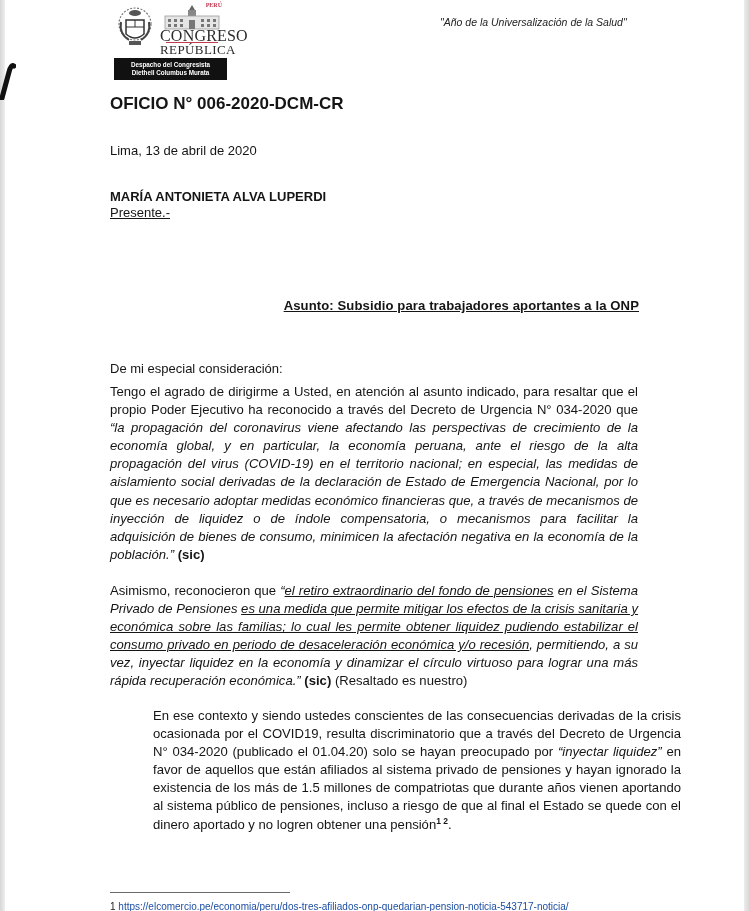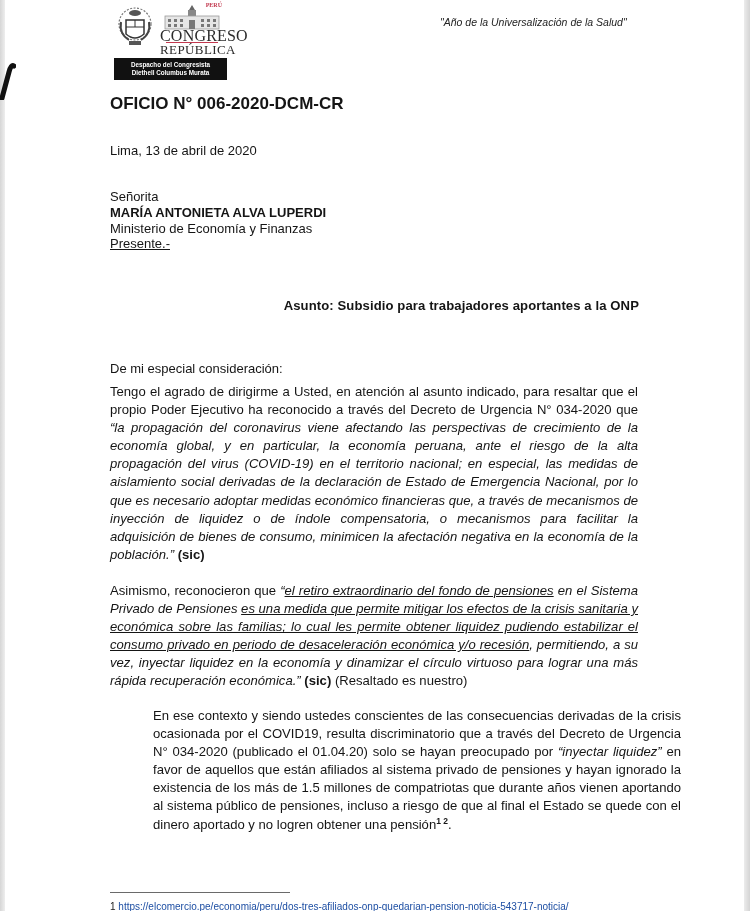--- a/index.html
+++ b/index.html
@@ -57,21 +57,21 @@
 
   .txt { position: absolute; left: 110px; font-size: 13px; line-height: 17.2px; }
   .oficio { top: 95px; font-weight: bold; font-size: 17px; }
   .fecha { top: 142px; }
   .dest { top: 189px; line-height: 15.8px; }
   .dest .name { font-weight: bold; }
   .dest .presente { text-decoration: underline; }
 
   .asunto {
     position: absolute; right: 111px; top: 298px;
-    font-size: 13.1px; font-weight: bold; 
+    font-size: 13.1px; font-weight: bold; text-decoration: underline;
     letter-spacing: 0.1px;
   }
   .saludo { top: 360px; }
 
   .para {
     position: absolute; left: 110px; width: 528px;
     font-size: 13.1px; line-height: 18.1px; text-align: justify;
   }
   .p1 { top: 383px; }
   .p2 { top: 582px; }
@@ -141,23 +141,21 @@
     <div>Diethell Columbus Murata</div>
   </div>
 </div>
 
 <div class="motto">"Año de la Universalización de la Salud"</div>
 
 <div class="txt oficio">OFICIO N° 006-2020-DCM-CR</div>
 <div class="txt fecha">Lima, 13 de abril de 2020</div>
 
 <div class="txt dest">
-  <div>Señorita</div>
   <div class="name">MARÍA ANTONIETA ALVA LUPERDI</div>
-  <div>Ministerio de Economía y Finanzas</div>
   <div class="presente">Presente.-</div>
 </div>
 
 <div class="asunto">Asunto: Subsidio para trabajadores aportantes a la ONP</div>
 
 <div class="txt saludo">De mi especial consideración:</div>
 
 <div class="para p1">
   <span>Tengo el agrado de dirigirme a Usted, en atención al asunto indicado, para resaltar que el propio Poder Ejecutivo ha reconocido a través del Decreto de Urgencia N° 034-2020 que </span><i>“la propagación del coronavirus viene afectando las perspectivas de crecimiento de la economía global, y en particular, la economía peruana, ante el riesgo de la alta propagación del virus (COVID-19) en el territorio nacional; en especial, las medidas de aislamiento social derivadas de la declaración de Estado de Emergencia Nacional, por lo que es necesario adoptar medidas económico financieras que, a través de mecanismos de inyección de liquidez o de índole compensatoria, o mecanismos para facilitar la adquisición de bienes de consumo, minimicen la afectación negativa en la economía de la población.”</i> <b>(sic)</b>
 </div>

